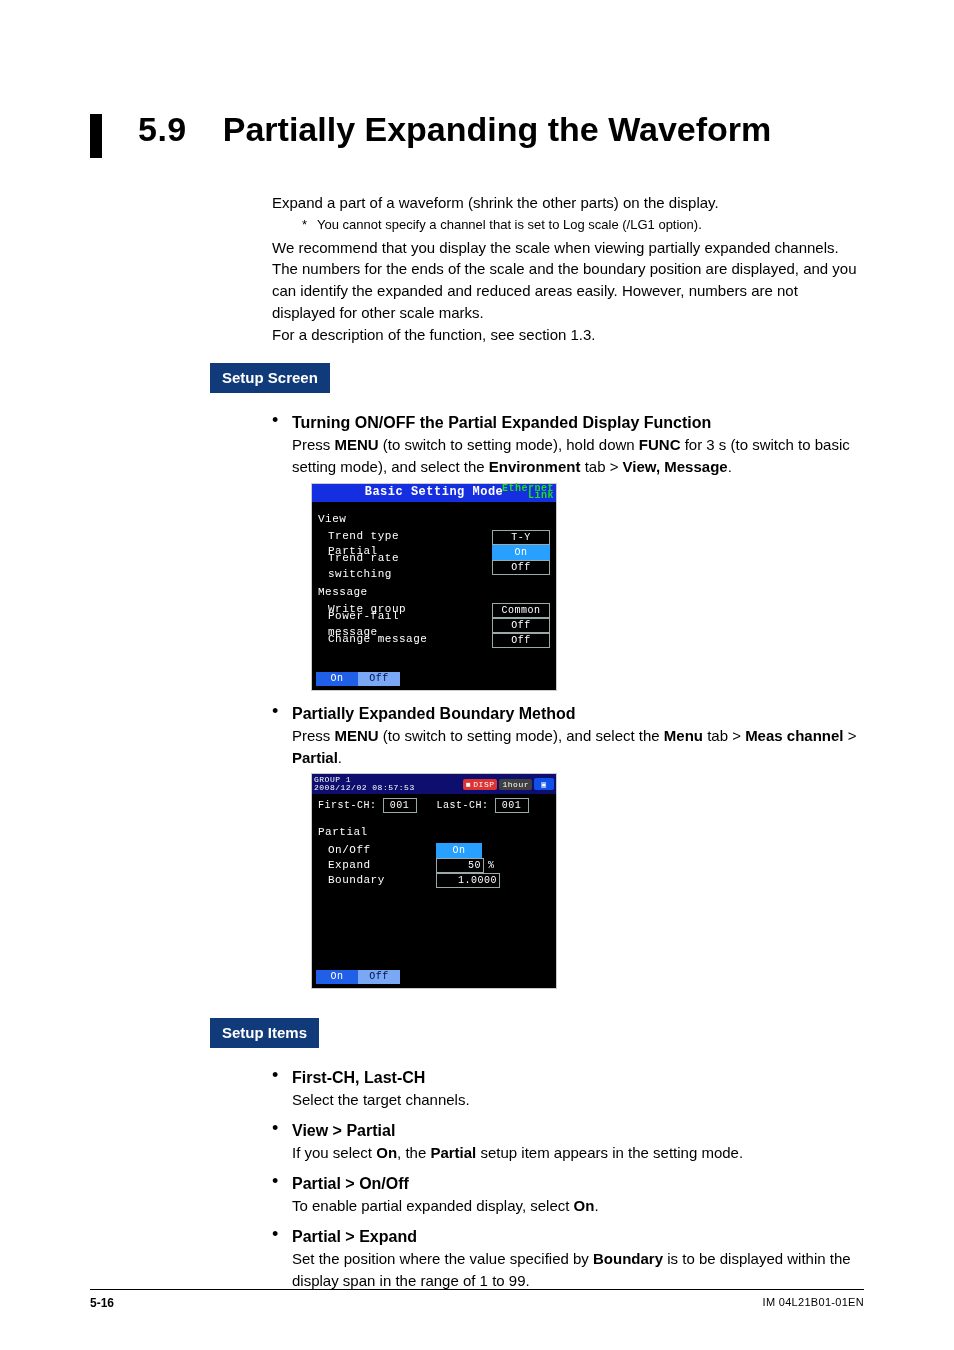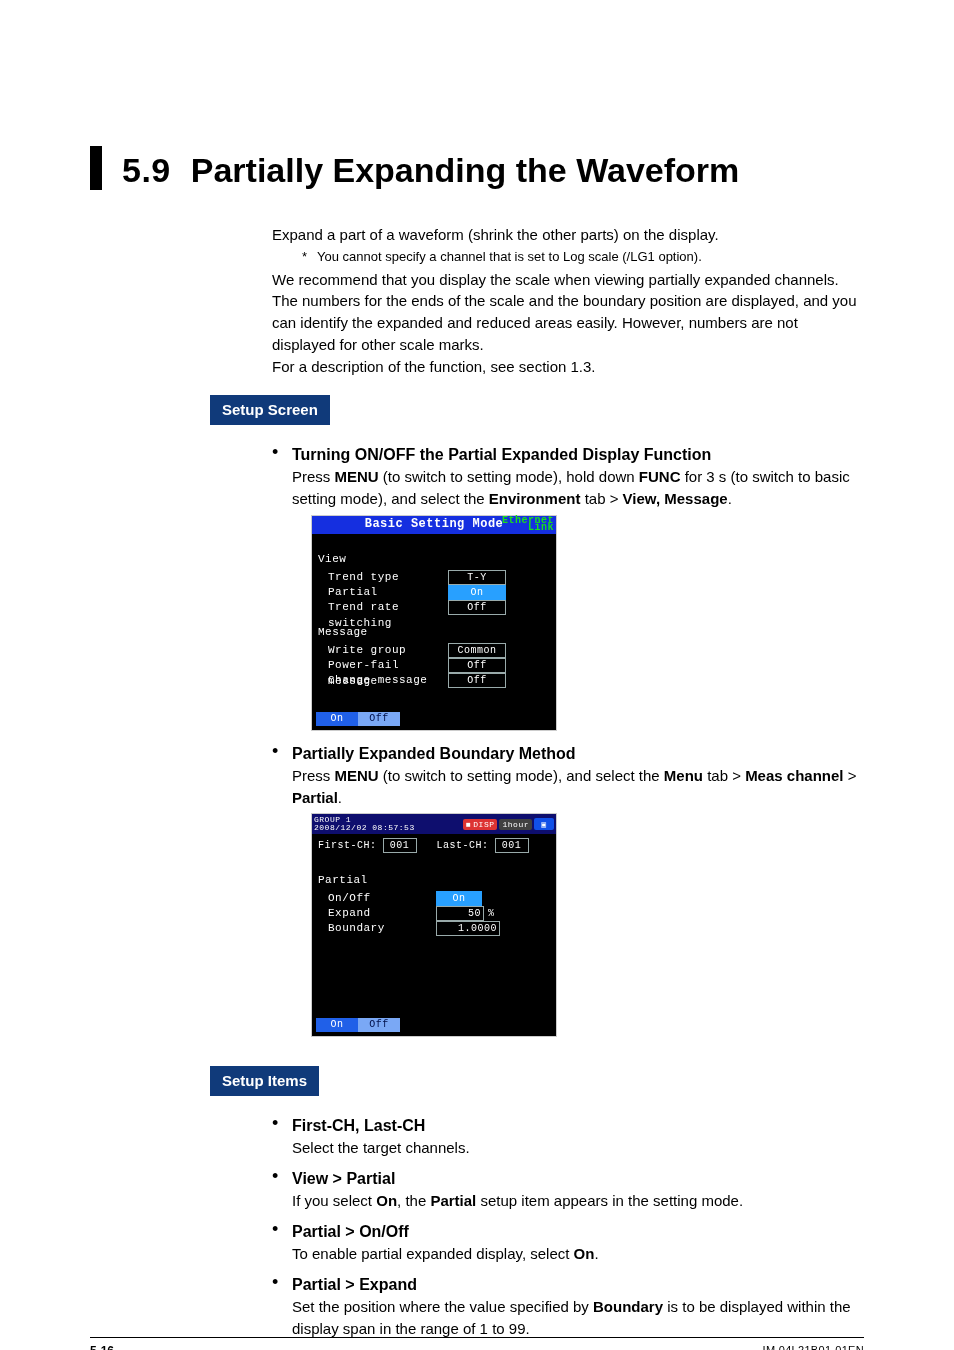--- a/index.html
+++ b/index.html
@@ -17,21 +17,21 @@
   }
   html,body { margin:0; padding:0; background:#fff; }
   .page {
     width: var(--page-w);
     min-height: var(--page-h);
     position: relative;
     box-sizing: border-box;
     padding: 110px 90px 60px 90px;
     color: var(--text);
   }
-  .heading-row { display:flex; align-items:flex-end; gap: 20px; margin-bottom: 34px; margin-top: 32px; }
+  .heading-row { display:flex; align-items:flex-start; gap: 36px; margin-bottom: 34px; }
   .heading-mark { width:12px; height:44px; background:#000; flex:none; margin-top:4px;}
   .heading-num { font-size:34px; font-weight:700; letter-spacing:0.5px; }
   .heading-title { font-size:34px; font-weight:700; }
 
   .body-col { margin-left:182px; font-size:15px; line-height:1.45; }
   .note-line { font-size:13px; margin:2px 0 2px 30px; }
   .note-line::before { content:"*"; margin-right:10px; }
 
   .section-label {
     display:inline-block;
@@ -65,30 +65,30 @@
     text-align:right;
   }
   .dev .titlebar.group { background:#0e0e6e; display:flex; justify-content:space-between; align-items:center; padding:1px 2px;}
   .dev .titlebar.group .gleft { font-size:8px; line-height:8px; color:#fff;}
   .dev .titlebar.group .chips { display:flex; gap:2px; align-items:center;}
   .dev .chip { font-size:8px; padding:0 3px; border-radius:2px; display:inline-flex; align-items:center; gap:2px;}
   .chip.red { background:#d33; color:#fff; }
   .chip.blue { background:#404040; color:#fff; }
   .chip.icon { background:#1150e8; color:#fff; width:14px; height:12px; justify-content:center;}
   .dev .body { padding:6px 6px 4px 6px; background:#000; }
-  .dev .row { display:flex; align-items:flex-start; height:15px; }
+  .dev .row { display:flex; align-items:center; height:15px;gap:44px; }
   .dev .lbl { flex:0 0 120px; color:#fff; }
   .dev .lbl.ind1 { padding-left:10px; }
   .dev .val {
     flex:0 0 56px; text-align:center;
     border:1px solid #9aa; background:#000; color:#fff;
     height:13px; line-height:13px; font-size:10px;
   }
   .dev .val.on { background:#28a0ff; color:#fff; border-color:#28a0ff;}
-  .dev .hdr { color:#fff; margin:12px 0 2px 0;}
+  .dev .hdr { color:#fff; margin:4px 0 2px 0;}
   .dev .soft { display:flex; gap:0; background:#000; padding:2px 4px 4px 4px;}
   .dev .softbtn {
     width:42px; height:14px; font-size:10px; text-align:center;
     background:#2060e8; color:#fff;
   }
   .dev .softbtn.alt { background:#7aa8f5; color:#00104a;}
   .dev .spacer { height:18px; }
 
   
   .dev2 .chrow { display:flex; gap:6px; padding:4px 6px; align-items:center; background:#000;}

